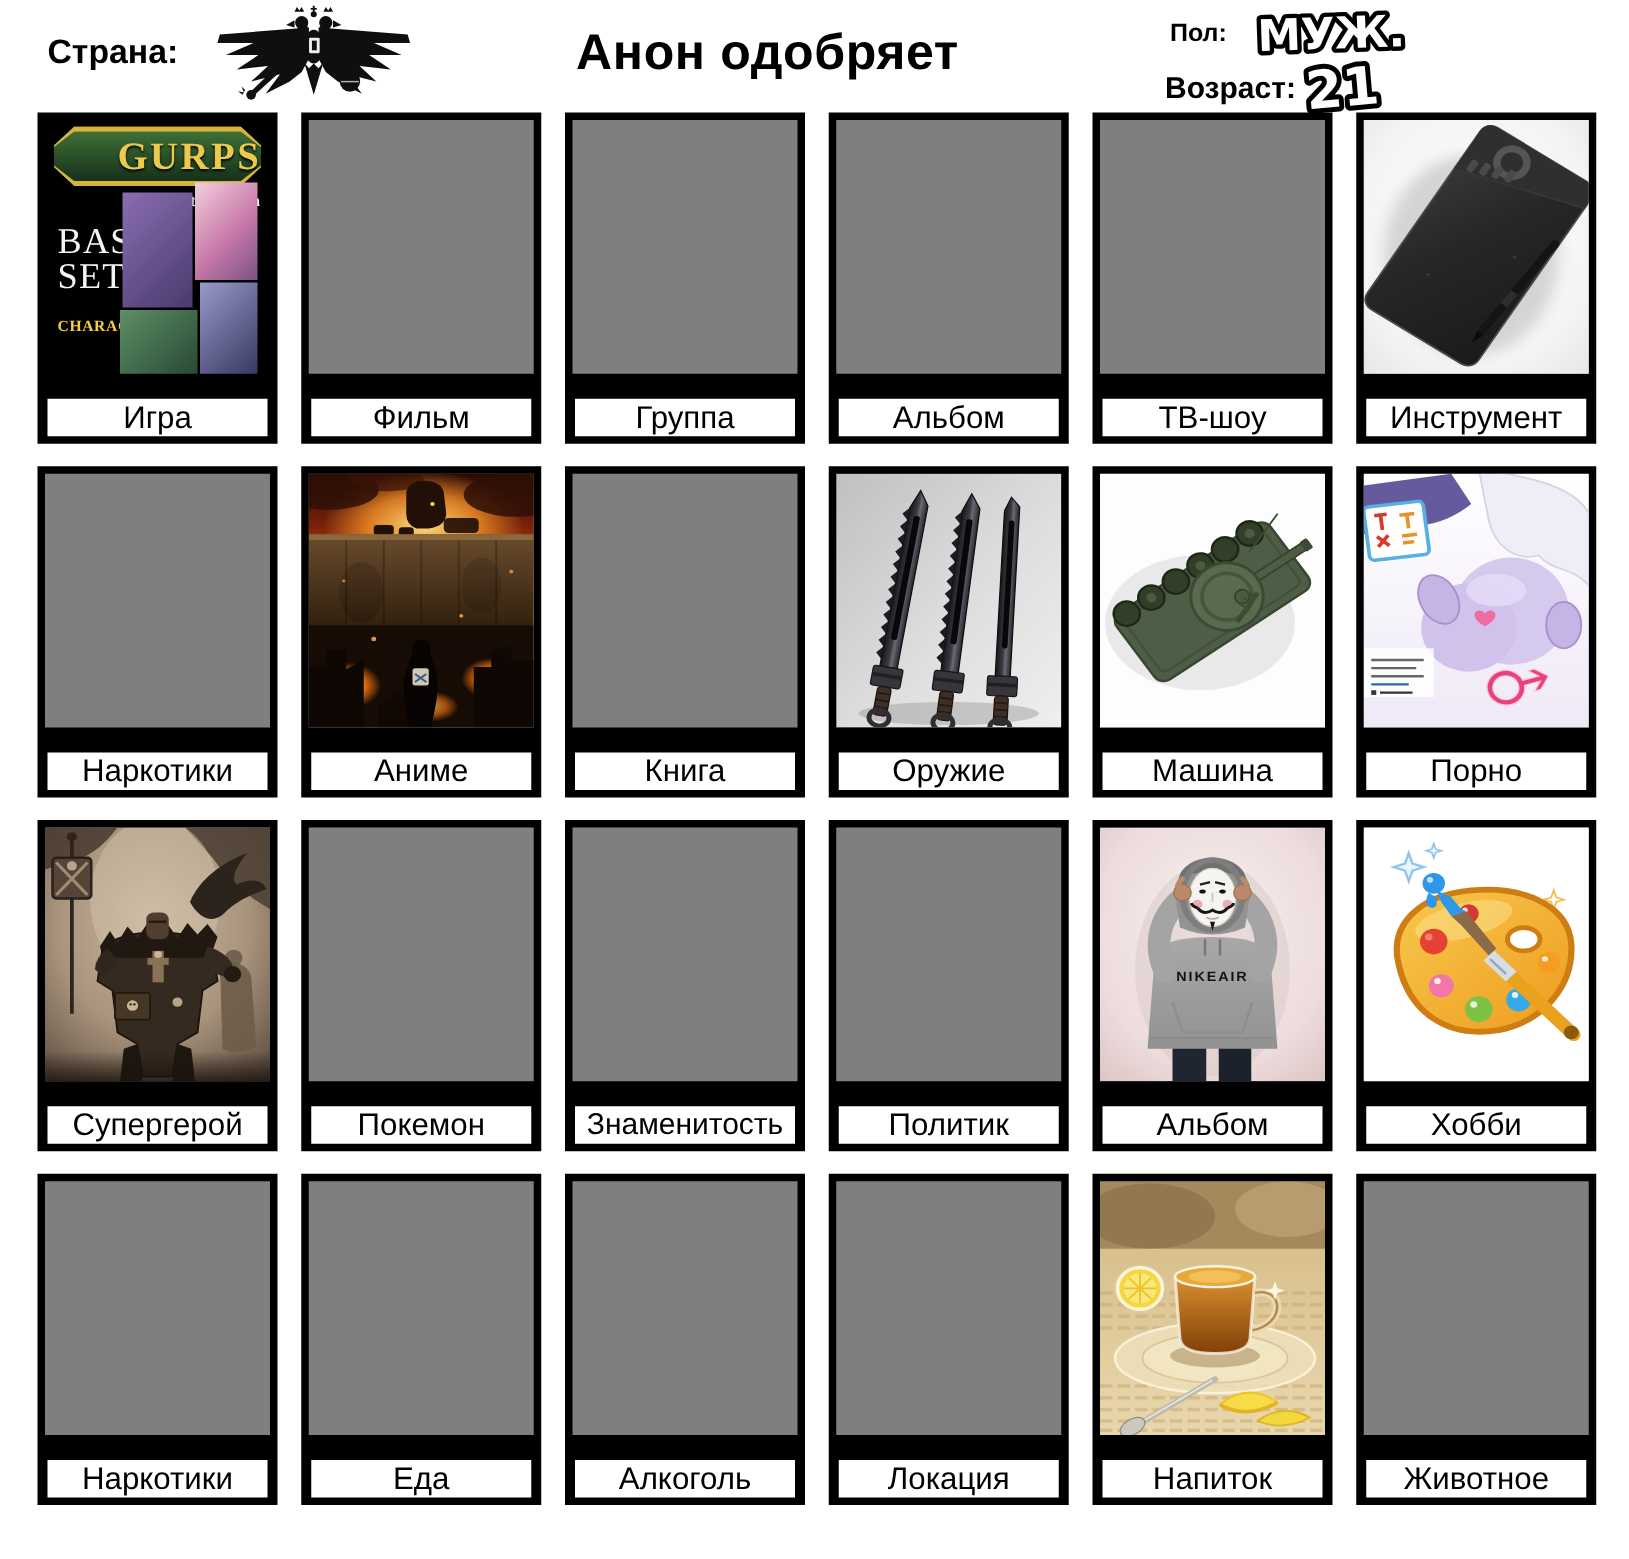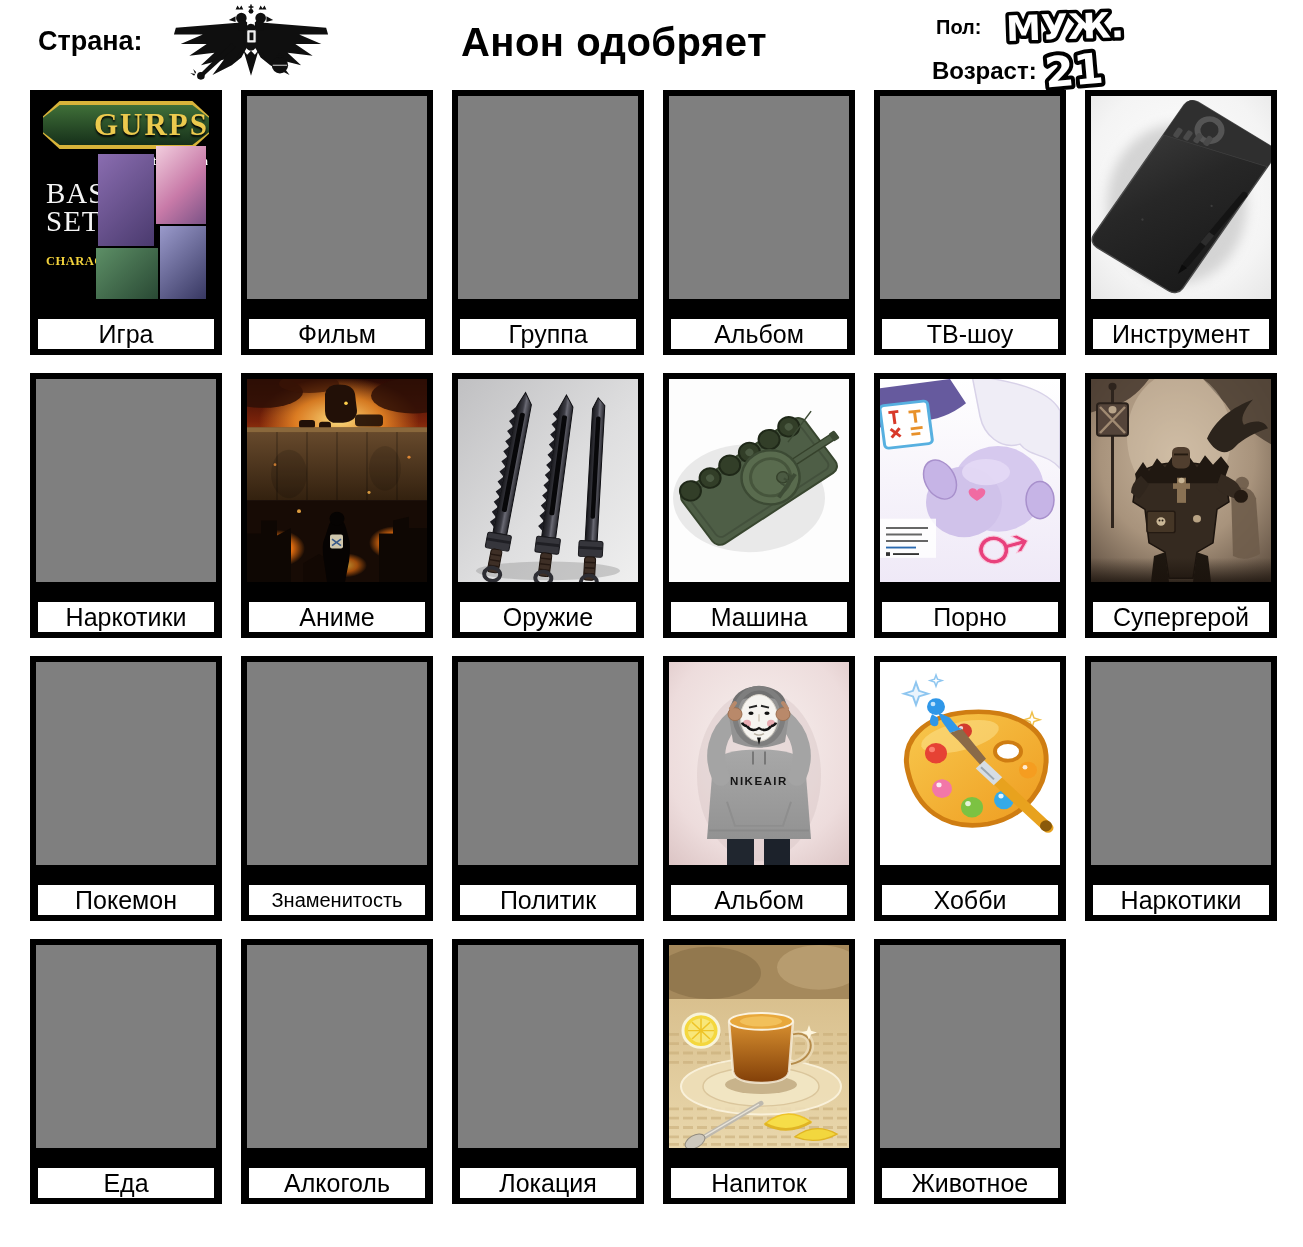--- a/index.html
+++ b/index.html
@@ -19,21 +19,21 @@
 
   
   .grid{position:absolute;left:30px;top:90px;display:grid;
         grid-template-columns:repeat(6,192px);grid-auto-rows:265px;
         column-gap:19px;row-gap:18px;}
   .card{background:#000;padding:6px;box-sizing:border-box;display:flex;flex-direction:column;}
   .cimg{flex:1 1 auto;min-height:0;background:#7f7f7f;position:relative;overflow:hidden;}
   .cimg svg.fill{position:absolute;left:0;top:0;width:100%;height:100%;display:block;}
   .clabel{height:30px;margin:20px 2px 0 2px;background:#fff;display:flex;align-items:center;
           justify-content:center;font-weight:normal;font-size:25px;line-height:1;color:#000;}
-  .clabel.small{font-size:20px;}
+  .clabel.small{font-size:24px;}
 
   
   .gurps{background:#000;}
   .g-banner{position:absolute;left:7px;top:5px;width:166px;height:48px;background:#d8b43a;
             clip-path:polygon(10% 0,90% 0,100% 32%,100% 68%,90% 100%,10% 100%,0 68%,0 32%);
             display:flex;align-items:center;justify-content:center;}
   .g-banner-in{width:166px;height:40px;background:linear-gradient(#3f6f38,#16301a);
             clip-path:polygon(10% 0,90% 0,100% 32%,100% 68%,90% 100%,10% 100%,0 68%,0 32%);
             display:flex;align-items:center;justify-content:flex-end;}
   .g-logo{font-family:"Liberation Serif","DejaVu Serif",serif;font-weight:bold;font-size:31px;
@@ -243,20 +243,24 @@
           <circle cx="28" cy="92" r="1.4" fill="#ff9a3a" opacity=".7"></circle>
           <path d="M90,150 Q97,150 99,160 L102,172 Q104,178 102,196 L98,218 L80,218 L77,196 Q74,178 78,170 L81,160 Q83,150 90,150 Z" fill="#060302"></path>
           <circle cx="90" cy="150" r="7.5" fill="#060302"></circle>
           <rect x="83" y="167" width="13" height="15" rx="2" fill="#cfc7ae"></rect>
           <path d="M85,172 l9,7 M94,172 l-9,7" stroke="#3a5a8a" stroke-width="1.6"></path>
         </svg>
       </div>
       <div class="clabel">Аниме</div>
     </div>
 
+    <div class="card">
+      <div class="cimg"></div>
+      <div class="clabel">Книга</div>
+    </div>
 
     <div class="card">
       <div class="cimg">
         <svg class="fill" viewBox="0 0 180 218" preserveAspectRatio="none">
           <defs>
             <linearGradient id="swbg" x1="0" y1="0" x2="1" y2="1">
               <stop offset="0%" stop-color="#c0c0c2"></stop>
                 <stop offset="55%" stop-color="#dededf"></stop>
                 <stop offset="100%" stop-color="#efefef"></stop>
             </linearGradient>

